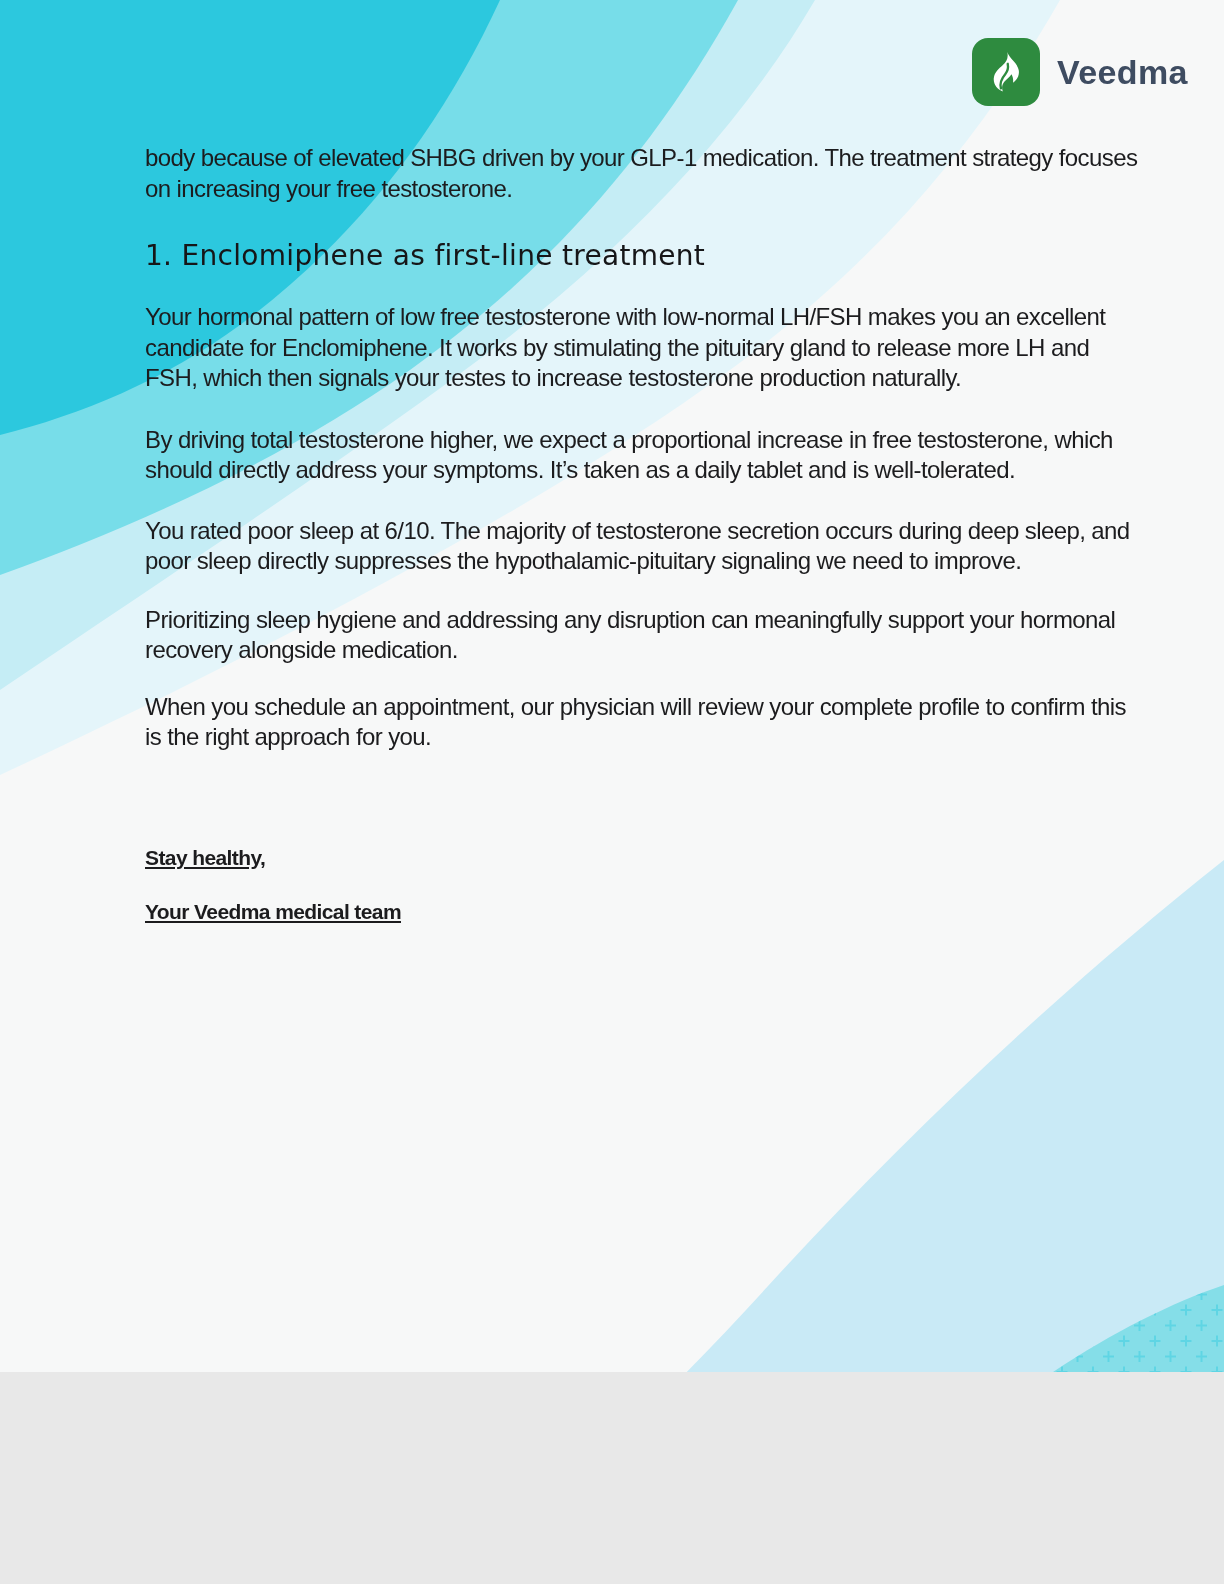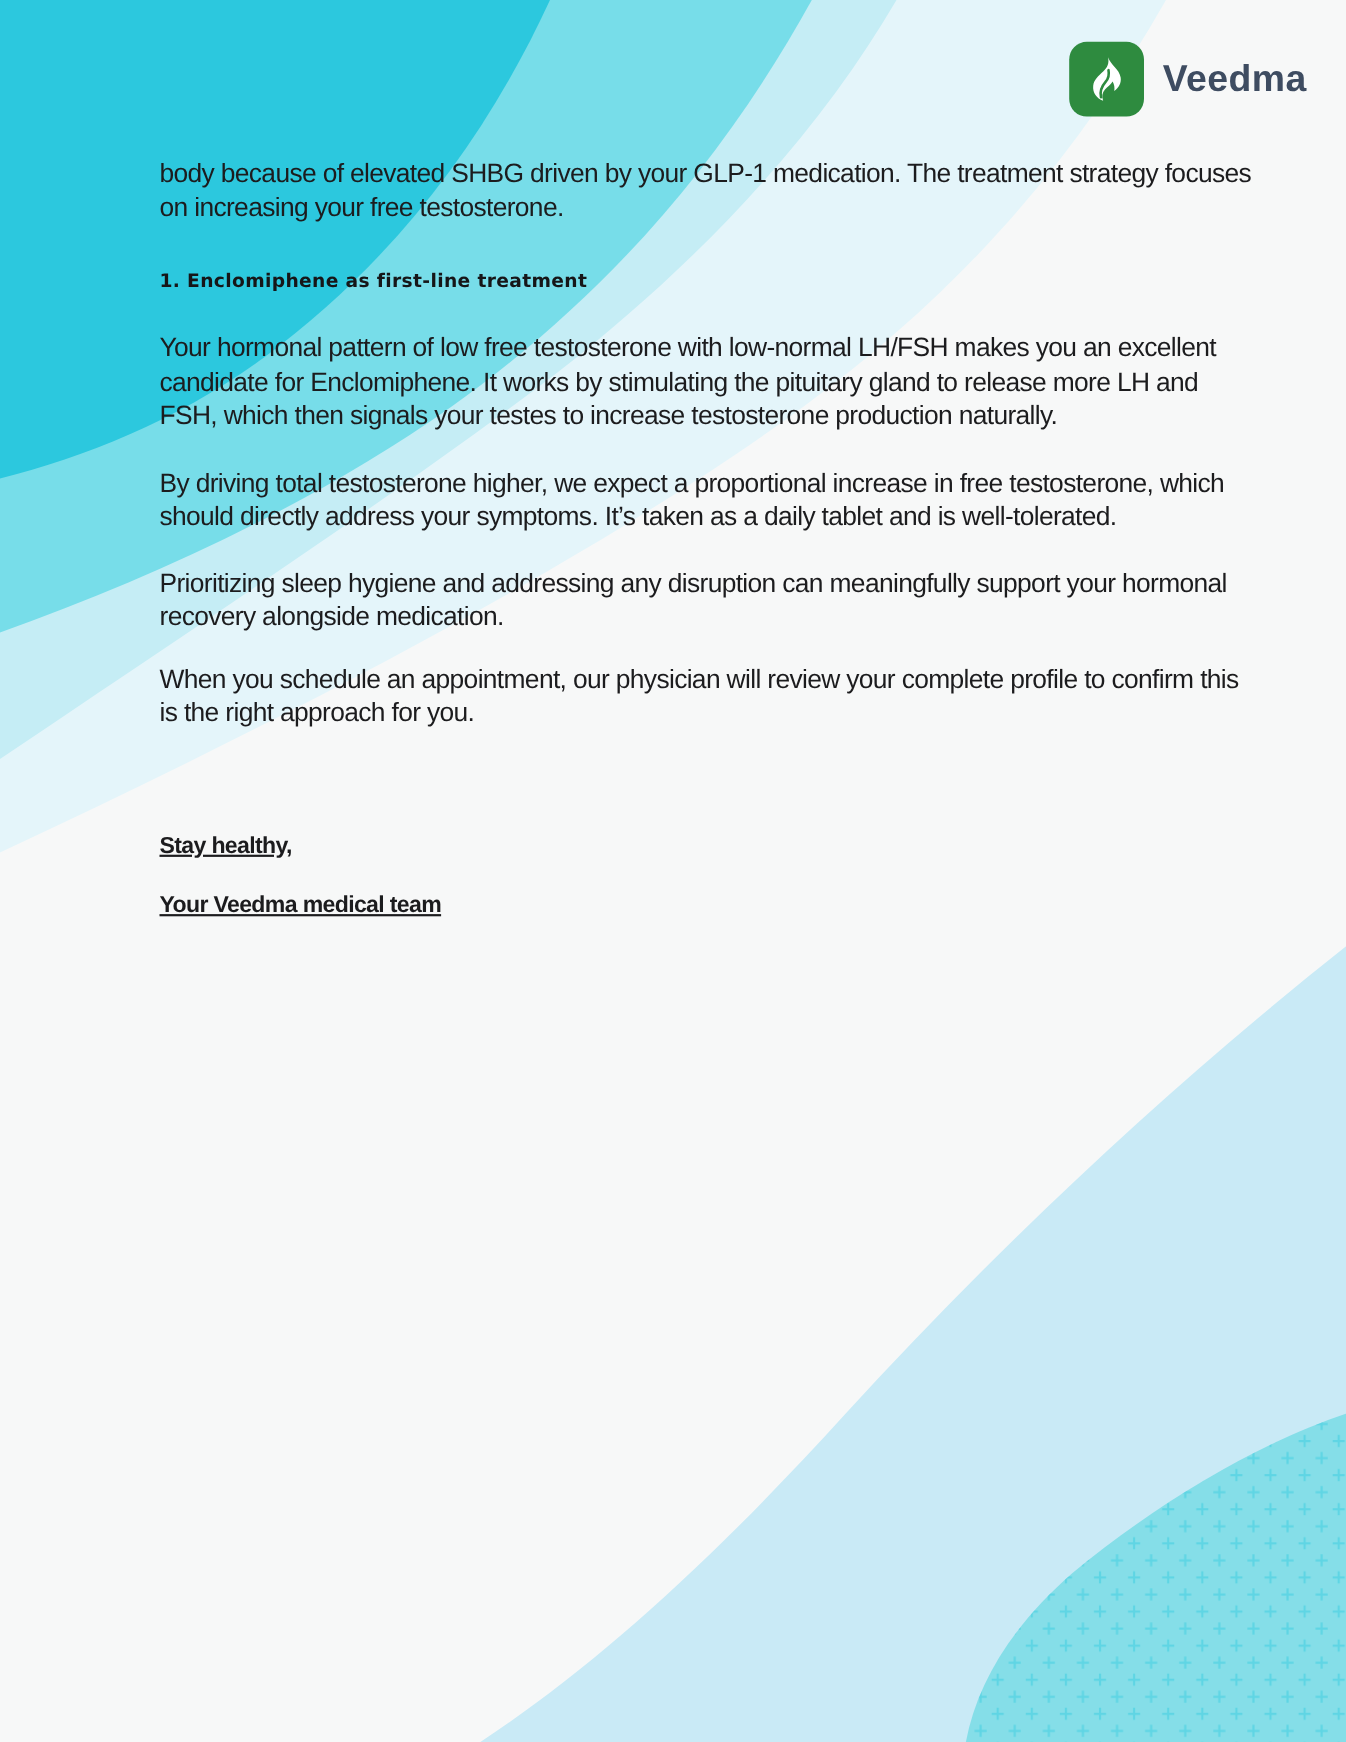--- a/index.html
+++ b/index.html
@@ -1,18 +1,18 @@
 <!DOCTYPE html>
 <html><head>
 <meta charset="utf-8">
 <style>
   html,body{margin:0;padding:0;background:#e8e8e8;}
   .page{
     position:relative;
-    width:1224px;height:1584px;
+    width:1224px;height:1372px;
     background:#f7f8f8;
     overflow:hidden;
     font-family:"Liberation Sans", sans-serif;
     margin:0 auto;
   }
   .bg-svg{position:absolute;left:0;top:0;width:1224px;height:1584px;display:block;}
   
   .brand{
     position:absolute;top:38px;left:972px;
     display:flex;align-items:center;gap:17px;
@@ -32,21 +32,21 @@
   .content{
     position:absolute;left:145px;top:143px;width:1010px;
     color:#1c1c1e;
   }
   .para{
     font-size:24px;line-height:30.5px;letter-spacing:-0.6px;
     white-space:pre;margin:0;
   }
   .heading{
     font-family:"DejaVu Sans", sans-serif;
-    font-size:17px;line-height:32px;font-weight:700;letter-spacing:0.3px;
+    font-size:28px;line-height:32px;font-weight:400;letter-spacing:0.3px;
     color:#161618;margin:0;white-space:pre;
   }
   .signoff{
     font-size:21px;line-height:30.5px;letter-spacing:-0.6px;
     font-weight:700;white-space:pre;margin:0;text-decoration:underline;
   }
   .mb24{margin-bottom:24px;} .mb26{margin-bottom:26px;} .mb28{margin-bottom:28px;}
   .mb30{margin-bottom:30px;} .mb31{margin-bottom:31px;} .mb36{margin-bottom:36px;}
   .mb90{margin-bottom:90px;}
 </style>
@@ -92,20 +92,22 @@
 
     <p class="para mb31">Your hormonal pattern of low free testosterone with low-normal LH/FSH makes you an excellent
 candidate for Enclomiphene. It works by stimulating the pituitary gland to release more LH and
 FSH, which then signals your testes to increase testosterone production naturally.</p>
 
     <p class="para mb30">By driving total testosterone higher, we expect a proportional increase in free testosterone, which
 should directly address your symptoms. It’s taken as a daily tablet and is well-tolerated.</p>
 
 
 
+    <p class="para mb28">You rated poor sleep at 6/10. The majority of testosterone secretion occurs during deep sleep, and
+poor sleep directly suppresses the hypothalamic-pituitary signaling we need to improve.</p>
 
     <p class="para mb26">Prioritizing sleep hygiene and addressing any disruption can meaningfully support your hormonal
 recovery alongside medication.</p>
 
     <p class="para mb90">When you schedule an appointment, our physician will review your complete profile to confirm this
 is the right approach for you.</p>
 
     <p class="signoff mb24">Stay healthy,</p>
 
     <p class="signoff">Your Veedma medical team</p>

